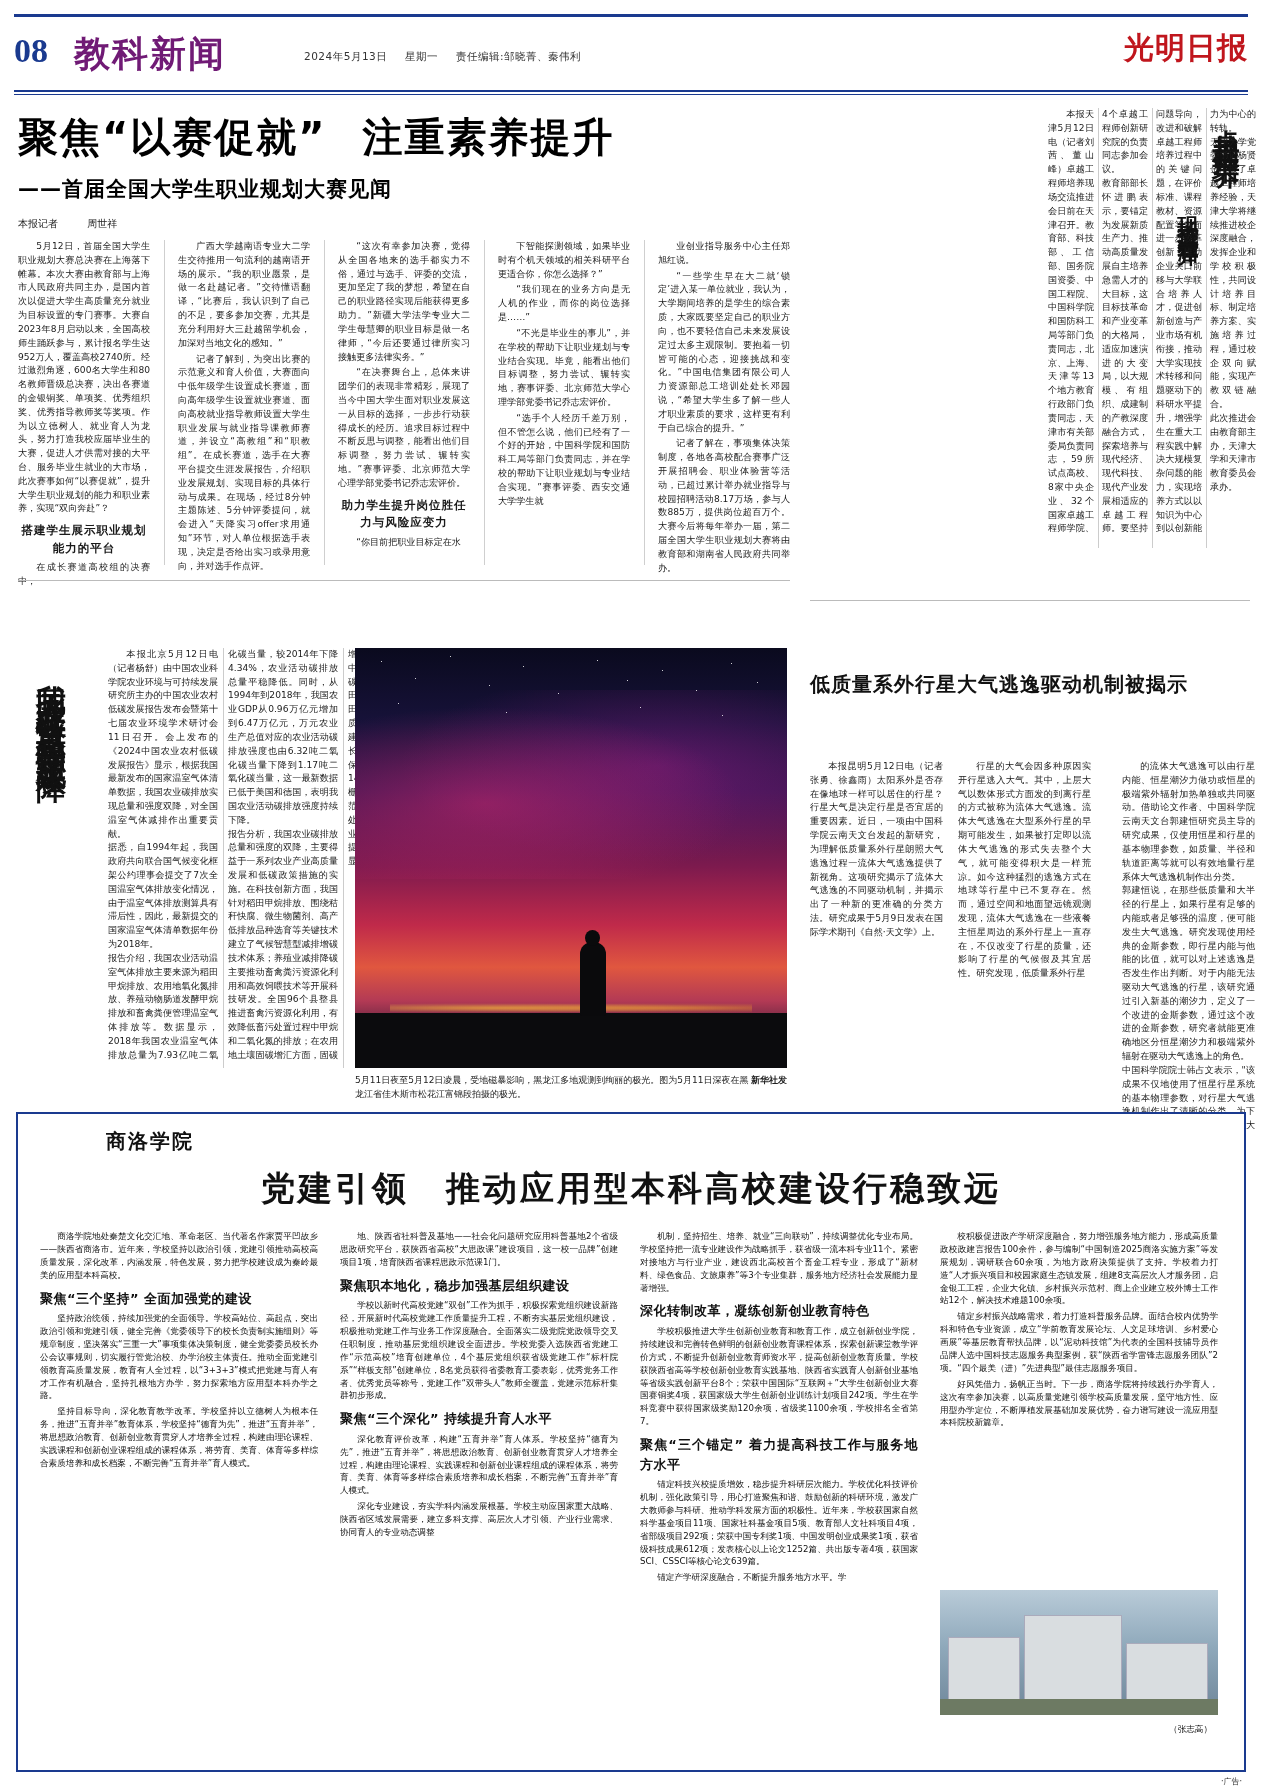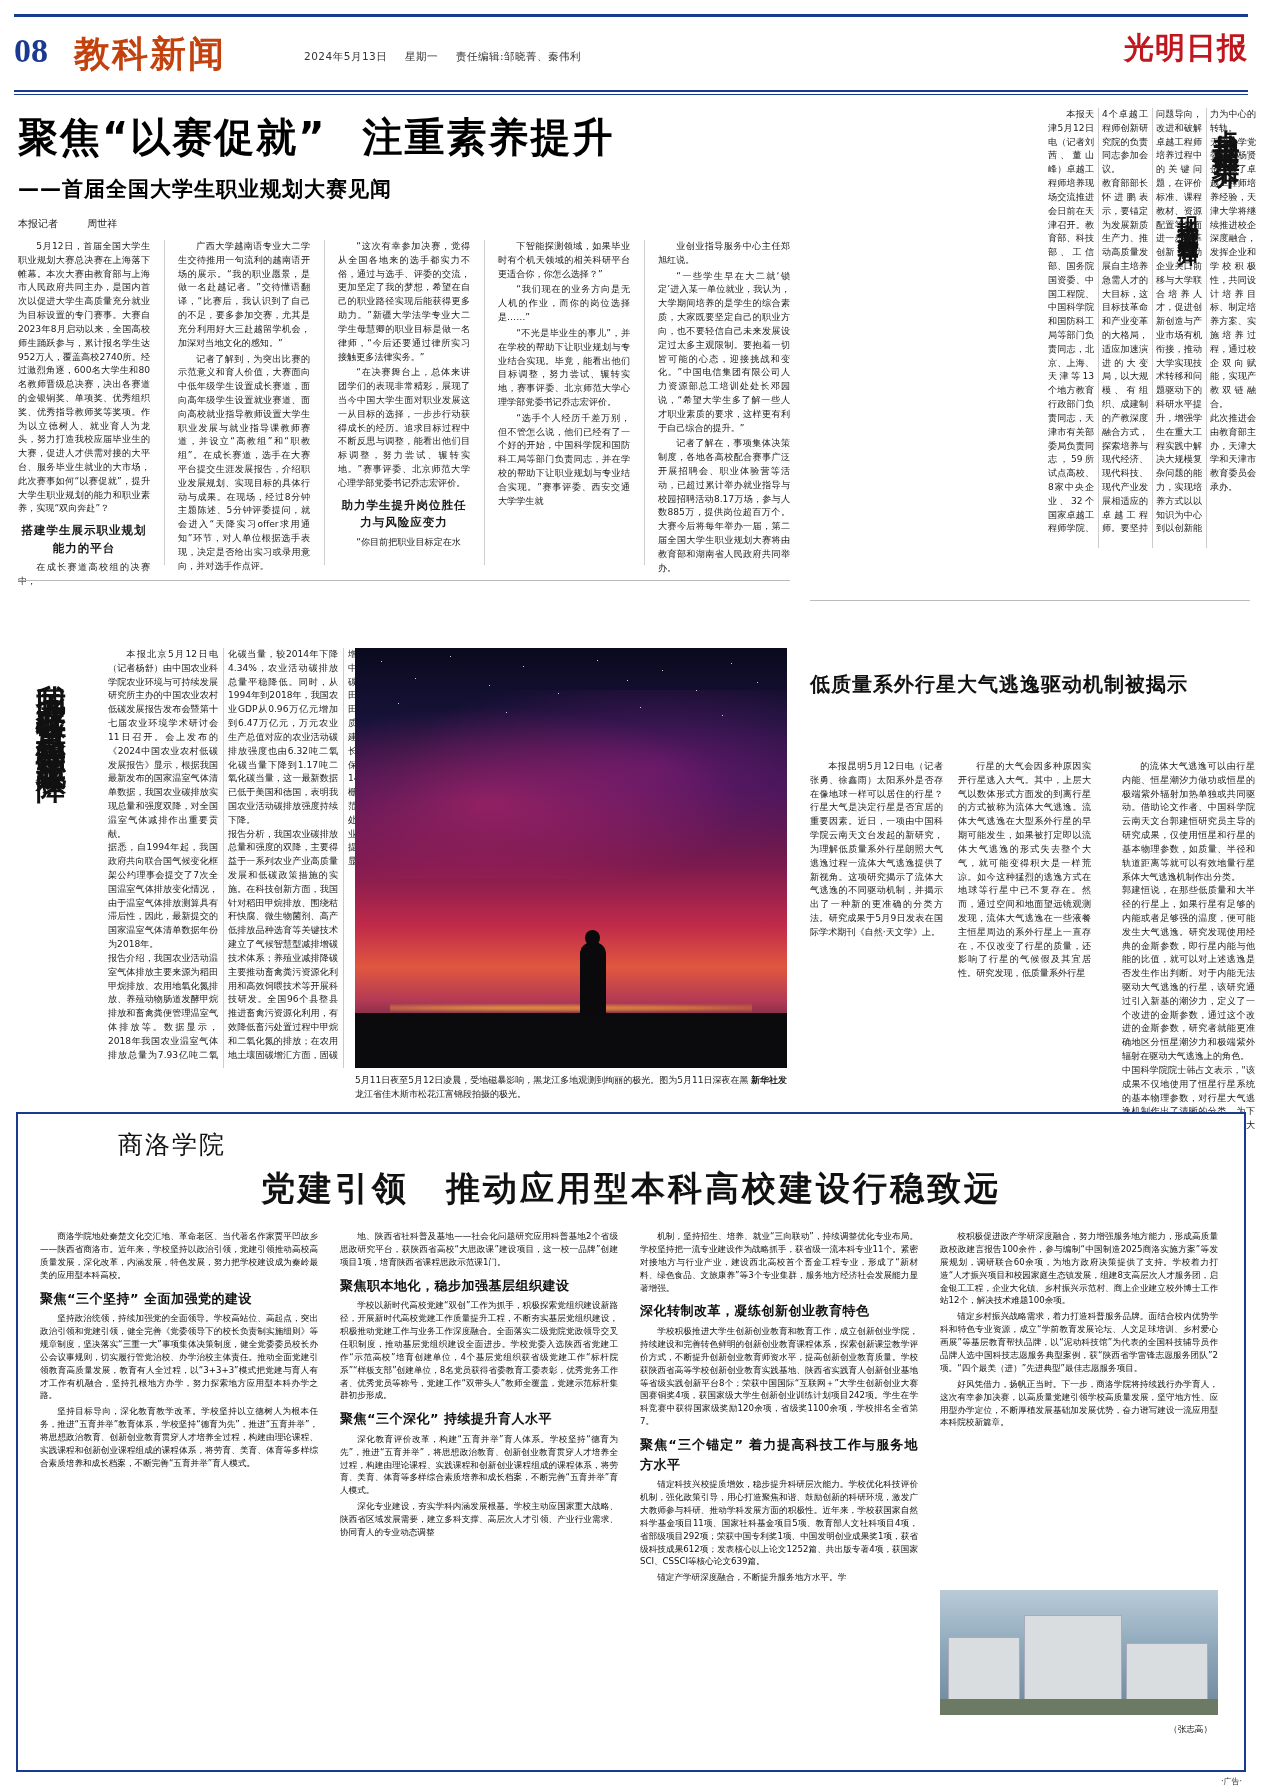--- a/index.html
+++ b/index.html
@@ -2,21 +2,21 @@
 <html><head>
 <meta charset="utf-8">
 <style>
   html,body{margin:0;padding:0;background:#ffffff;}
   body{width:1262px;height:1792px;font-family:"DejaVu Sans","Liberation Sans",sans-serif;color:#111;position:relative;}
   .page{position:relative;width:1262px;height:1792px;box-sizing:border-box;padding:0;}
   
   .top-rule{position:absolute;left:14px;top:14px;width:1234px;height:3px;background:#1a3a8f;}
   .masthead{position:absolute;left:14px;top:28px;width:1234px;height:58px;}
   .page-num{position:absolute;left:0;top:4px;font-size:34px;font-weight:bold;color:#1a3a8f;font-family:"Liberation Serif",serif;}
-  .section-title{position:absolute;left:60px;top:2px;font-size:36px;font-weight:bold;color:#c2410c;letter-spacing:2px;font-family:"DejaVu Sans",sans-serif;}
+  .section-title{position:absolute;left:60px;top:2px;font-size:36px;font-weight:bold;color:#701a75;letter-spacing:2px;font-family:"DejaVu Sans",sans-serif;}
   .mast-meta{position:absolute;left:290px;top:22px;font-size:10.5px;color:#333;letter-spacing:.5px;}
   .mast-meta span{margin-right:14px;}
   .brand{position:absolute;right:0;top:0;font-size:30px;font-weight:bold;color:#c0161d;letter-spacing:1px;font-family:"Liberation Serif",serif;}
   .mast-rule{position:absolute;left:14px;top:90px;width:1234px;height:2px;background:#1a3a8f;}
   .mast-rule2{position:absolute;left:14px;top:94px;width:1234px;height:1px;background:#1a3a8f;}
   .body-col{font-size:9.1px;line-height:1.52;text-align:justify;color:#1a1a1a;}
   .body-col p{margin:0 0 2px 0;text-indent:2em;}
 
   
   .headline-wrap{position:absolute;left:18px;top:110px;width:770px;}
@@ -63,21 +63,21 @@
   .tech-head{position:absolute;left:810px;top:640px;width:440px;}
   .tech-badge{display:inline-block;vertical-align:middle;width:22px;height:22px;border-radius:50%;background:#1a7a3c;color:#fff;font-size:15px;line-height:22px;text-align:center;font-weight:bold;}
   .tech-label{display:inline-block;vertical-align:middle;margin-left:6px;font-size:17px;font-weight:bold;color:#1a7a3c;letter-spacing:1px;}
   .tech-title{position:absolute;left:810px;top:672px;width:442px;font-size:20px;font-weight:bold;line-height:1.28;letter-spacing:1px;}
   .tech-cols{position:absolute;left:810px;top:760px;width:442px;height:300px;}
   .tcol{position:absolute;top:0;width:133px;}
   .tcol0{left:0;}.tcol1{left:148px;}.tcol2{left:312px;}
 
   
   .adbox{position:absolute;left:16px;top:1112px;width:1230px;height:660px;border:2px solid #1a3a8f;box-sizing:border-box;background:#fff;}
-  .ad-school{position:absolute;left:100px;top:14px;font-size:25px;font-weight:normal;letter-spacing:2px;}
+  .ad-school{position:absolute;left:88px;top:14px;font-size:20px;font-weight:bold;letter-spacing:2px;}
   .ad-title{position:absolute;left:0;right:0;top:52px;text-align:center;font-size:34px;font-weight:bold;letter-spacing:3px;}
   .ad-cols{position:absolute;left:22px;top:116px;width:1186px;height:520px;}
   .acol{position:absolute;top:0;width:278px;font-size:8.6px;line-height:1.5;text-align:justify;}
   .acol0{left:0;}.acol1{left:300px;}.acol2{left:600px;}.acol3{left:900px;}
   .acol p{margin:0 0 3px 0;text-indent:2em;}
   .ah{font-size:13px;font-weight:bold;margin:7px 0 4px;letter-spacing:.5px;}
   .ad-photo{position:absolute;left:900px;top:360px;width:278px;height:125px;background:linear-gradient(to bottom,#b9cbd8 0%,#8fa9bb 45%,#6f8699 100%);overflow:hidden;}
   .ad-photo .bld{position:absolute;bottom:14px;background:#d9dde0;border:1px solid #aab;}
   .ad-photo .ground{position:absolute;left:0;bottom:0;width:100%;height:16px;background:#6d7a63;}
   .ad-credit{position:absolute;right:14px;bottom:14px;font-size:8.6px;}

